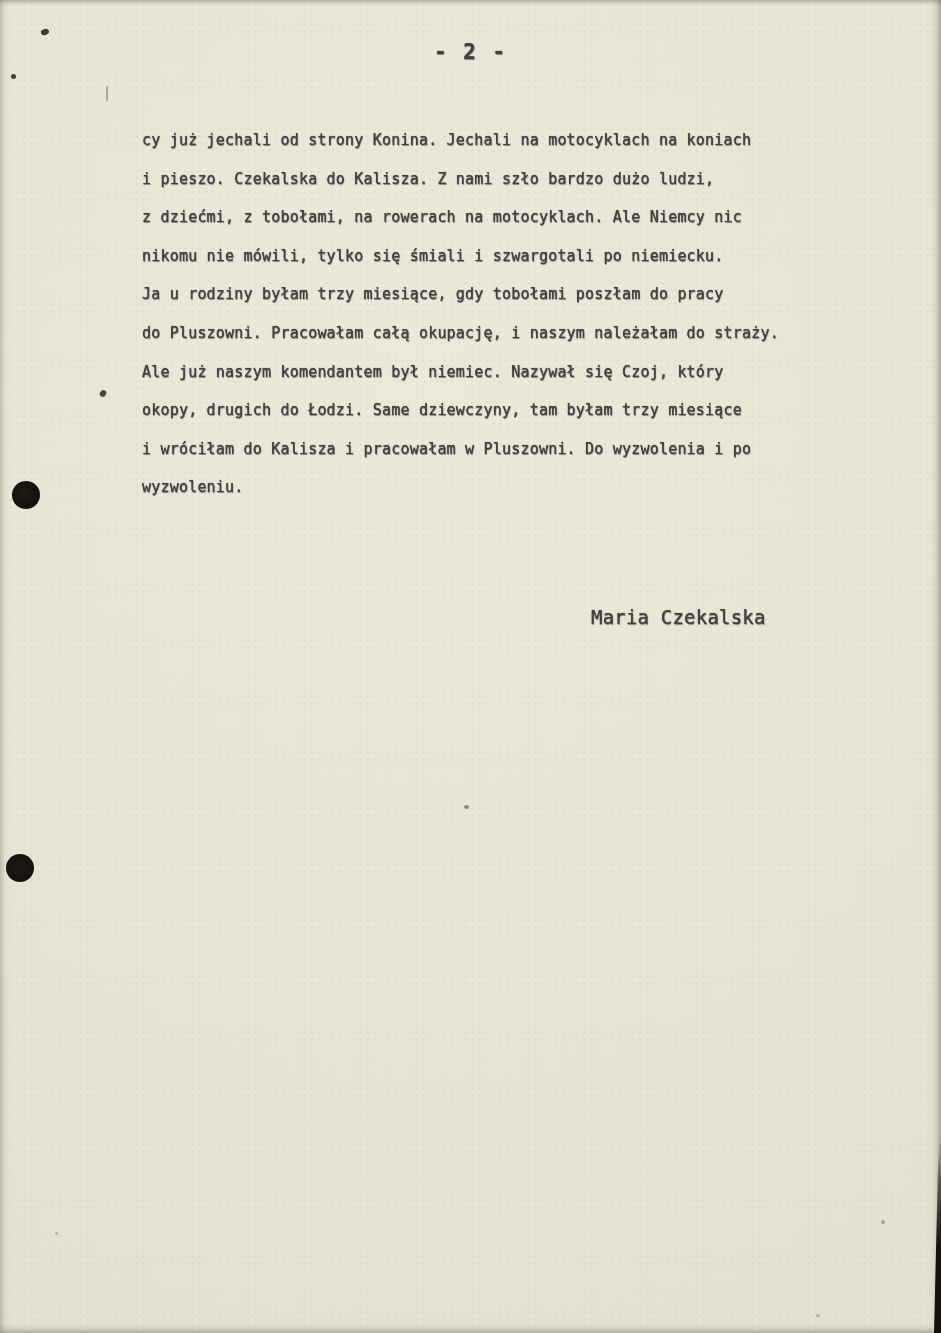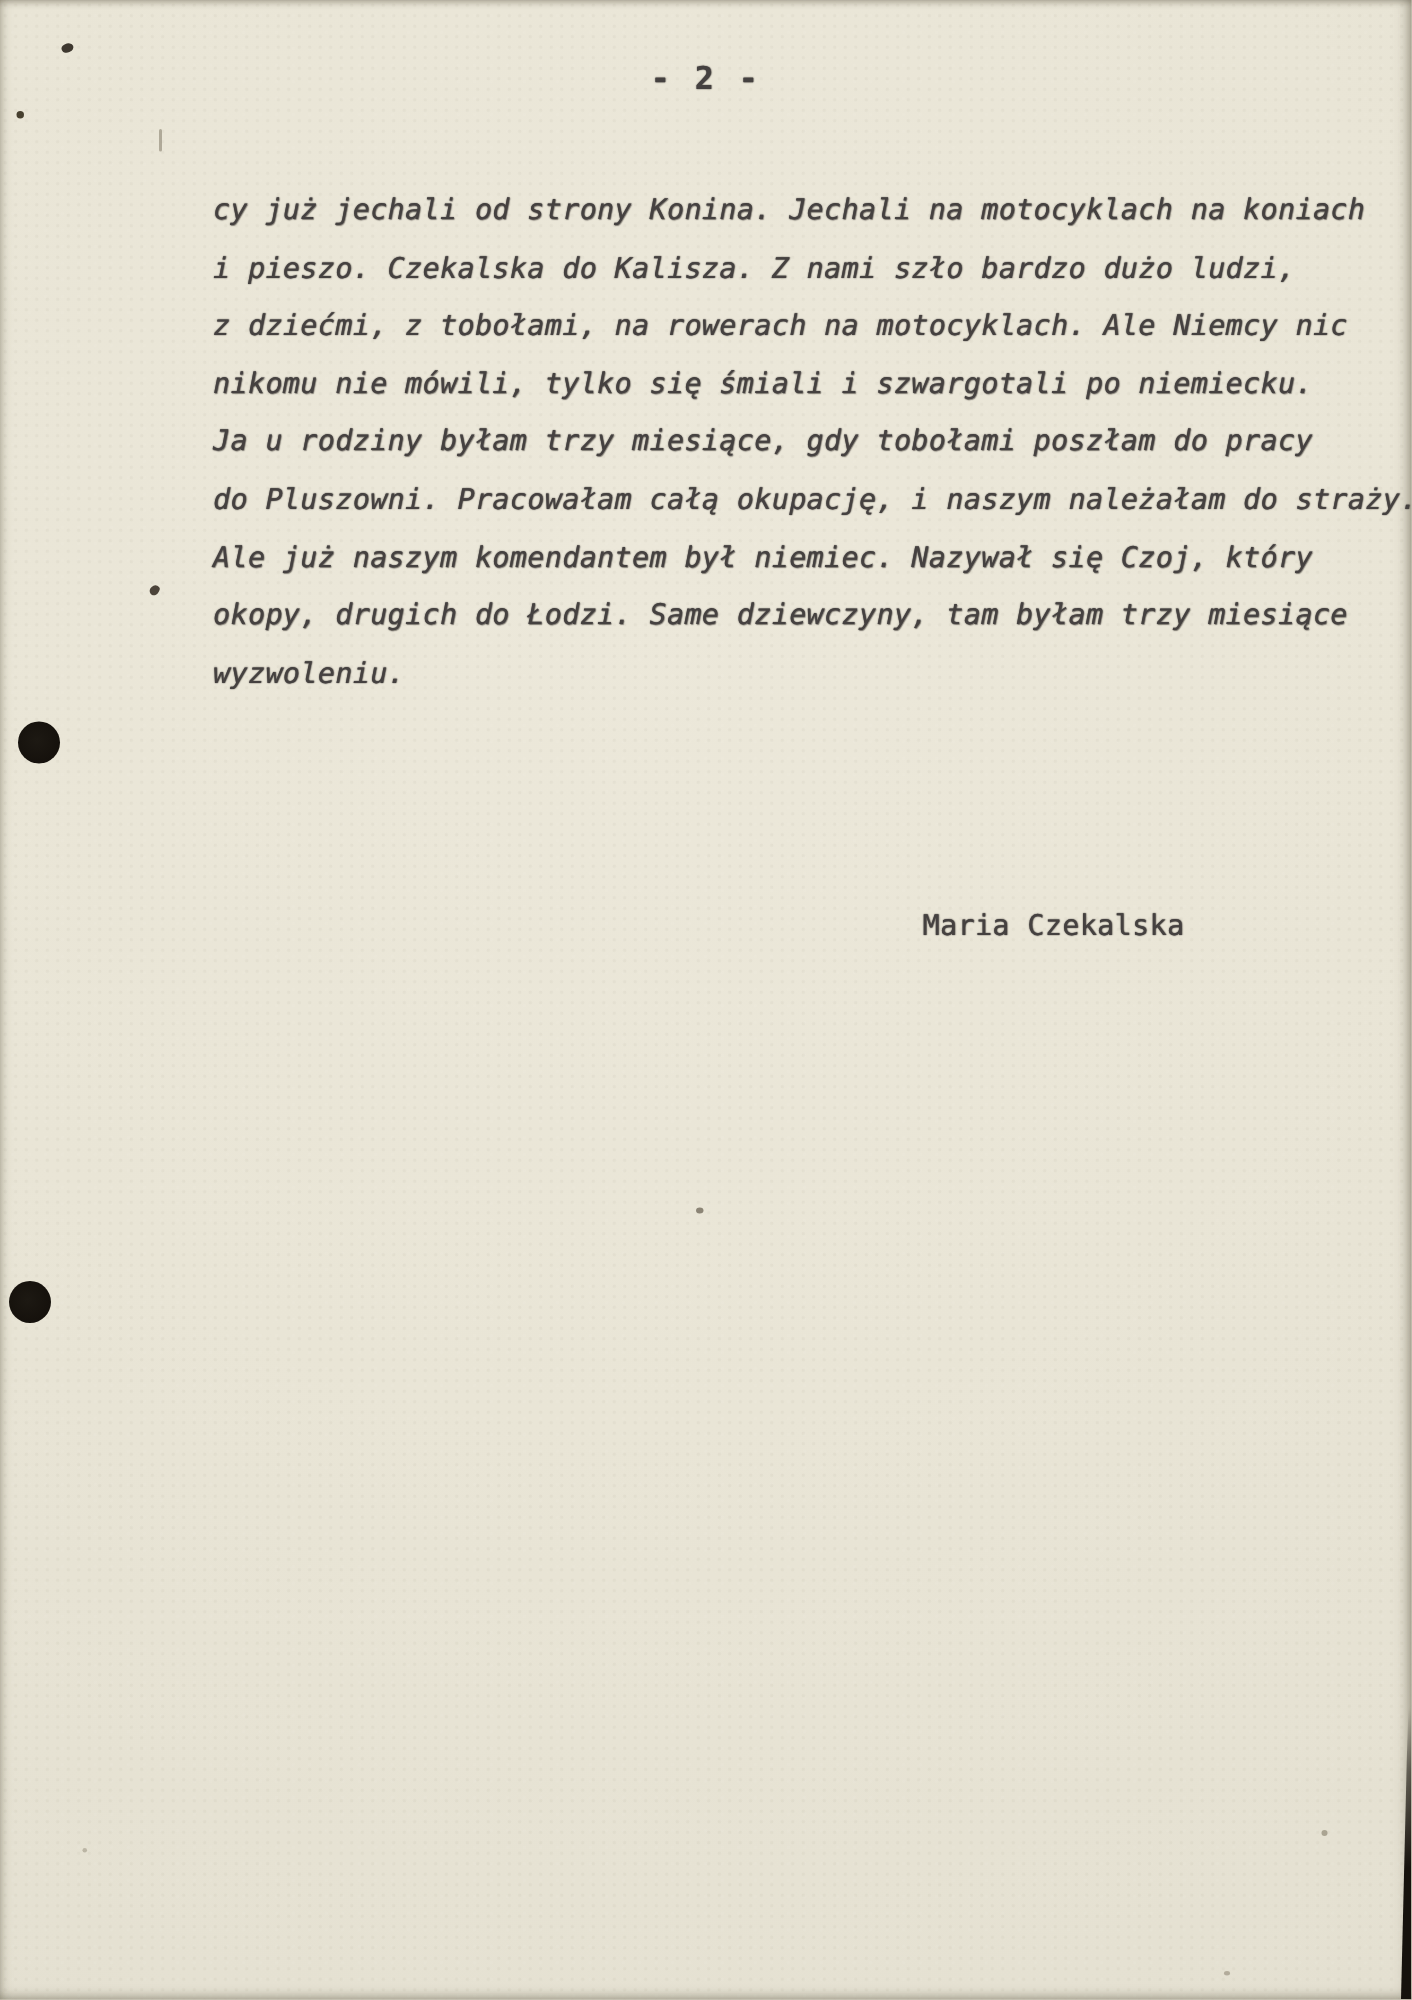--- a/index.html
+++ b/index.html
@@ -43,29 +43,28 @@
     text-align: center;
     font-size: 21px;
     font-weight: bold;
     letter-spacing: 2px;
   }
   .body-text {
     position: absolute;
     top: 121px;
     left: 142px;
     width: 800px;
-    font-size: 19px;
+    font-size: 15px;
     line-height: 38.6px;
-    font-style: italic;
   }
   .body-line { height: 38.6px; }
   .signature {
     position: absolute;
     top: 604px;
-    left: 615px;
+    left: 591px;
     font-size: 19px;
     line-height: 26px;
   }
   .hole-punch {
     position: absolute;
     width: 28px;
     height: 28px;
     border-radius: 50%;
     background: radial-gradient(circle at 45% 45%, #1d1913 0%, #15110c 70%, rgba(21,17,12,0.85) 88%, rgba(21,17,12,0) 100%);
   }
@@ -99,20 +98,21 @@
 
   <div class="body-text">
     <div class="body-line typewritten">cy już jechali od strony Konina. Jechali na motocyklach na koniach</div>
     <div class="body-line typewritten">i pieszo. Czekalska do Kalisza. Z nami szło bardzo dużo ludzi,</div>
     <div class="body-line typewritten">z dziećmi, z tobołami, na rowerach na motocyklach. Ale Niemcy nic</div>
     <div class="body-line typewritten">nikomu nie mówili, tylko się śmiali i szwargotali po niemiecku.</div>
     <div class="body-line typewritten">Ja u rodziny byłam trzy miesiące, gdy tobołami poszłam do pracy</div>
     <div class="body-line typewritten">do Pluszowni. Pracowałam całą okupację, i naszym należałam do straży.</div>
     <div class="body-line typewritten">Ale już naszym komendantem był niemiec. Nazywał się Czoj, który</div>
     <div class="body-line typewritten">okopy, drugich do Łodzi. Same dziewczyny, tam byłam trzy miesiące</div>
+    <div class="body-line typewritten">i wróciłam do Kalisza i pracowałam w Pluszowni. Do wyzwolenia i po</div>
     <div class="body-line typewritten">wyzwoleniu.</div>
   </div>
 
   <div class="signature typewritten">Maria Czekalska</div>
 
   <div class="hole-punch top"></div>
   <div class="hole-punch bottom"></div>
 
   <div class="speck speck-a"></div>
   <div class="speck speck-b"></div>

